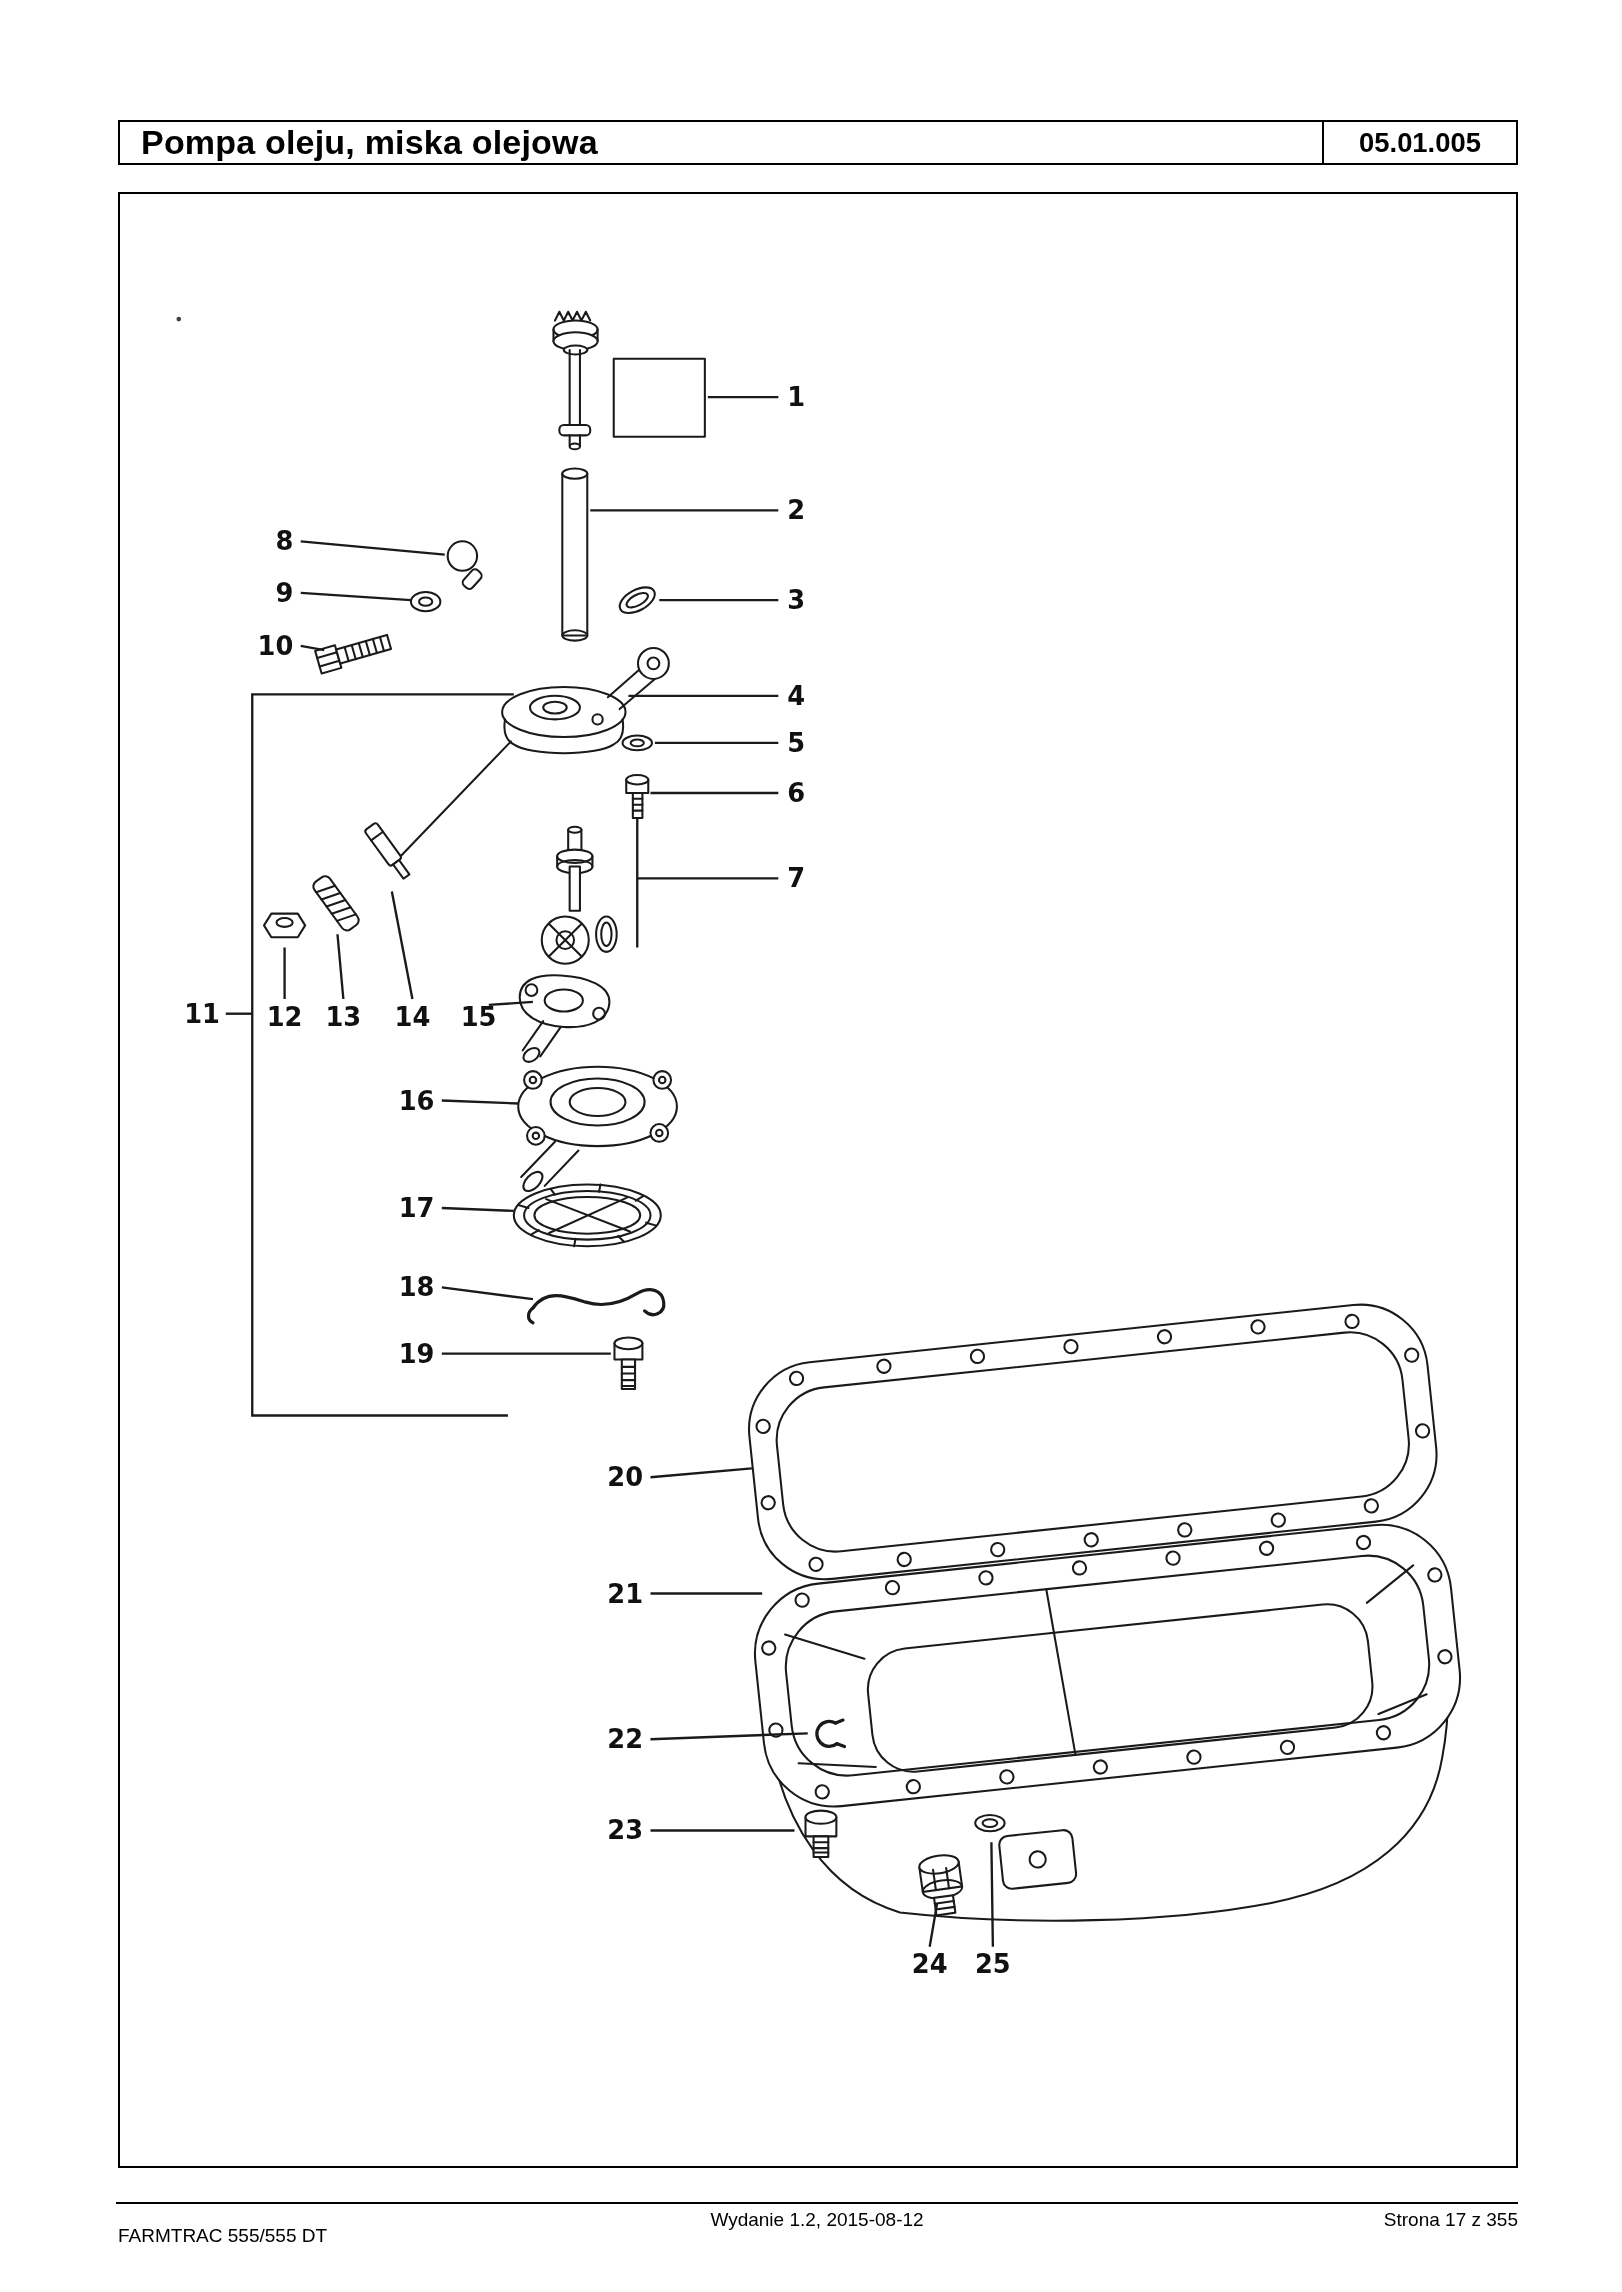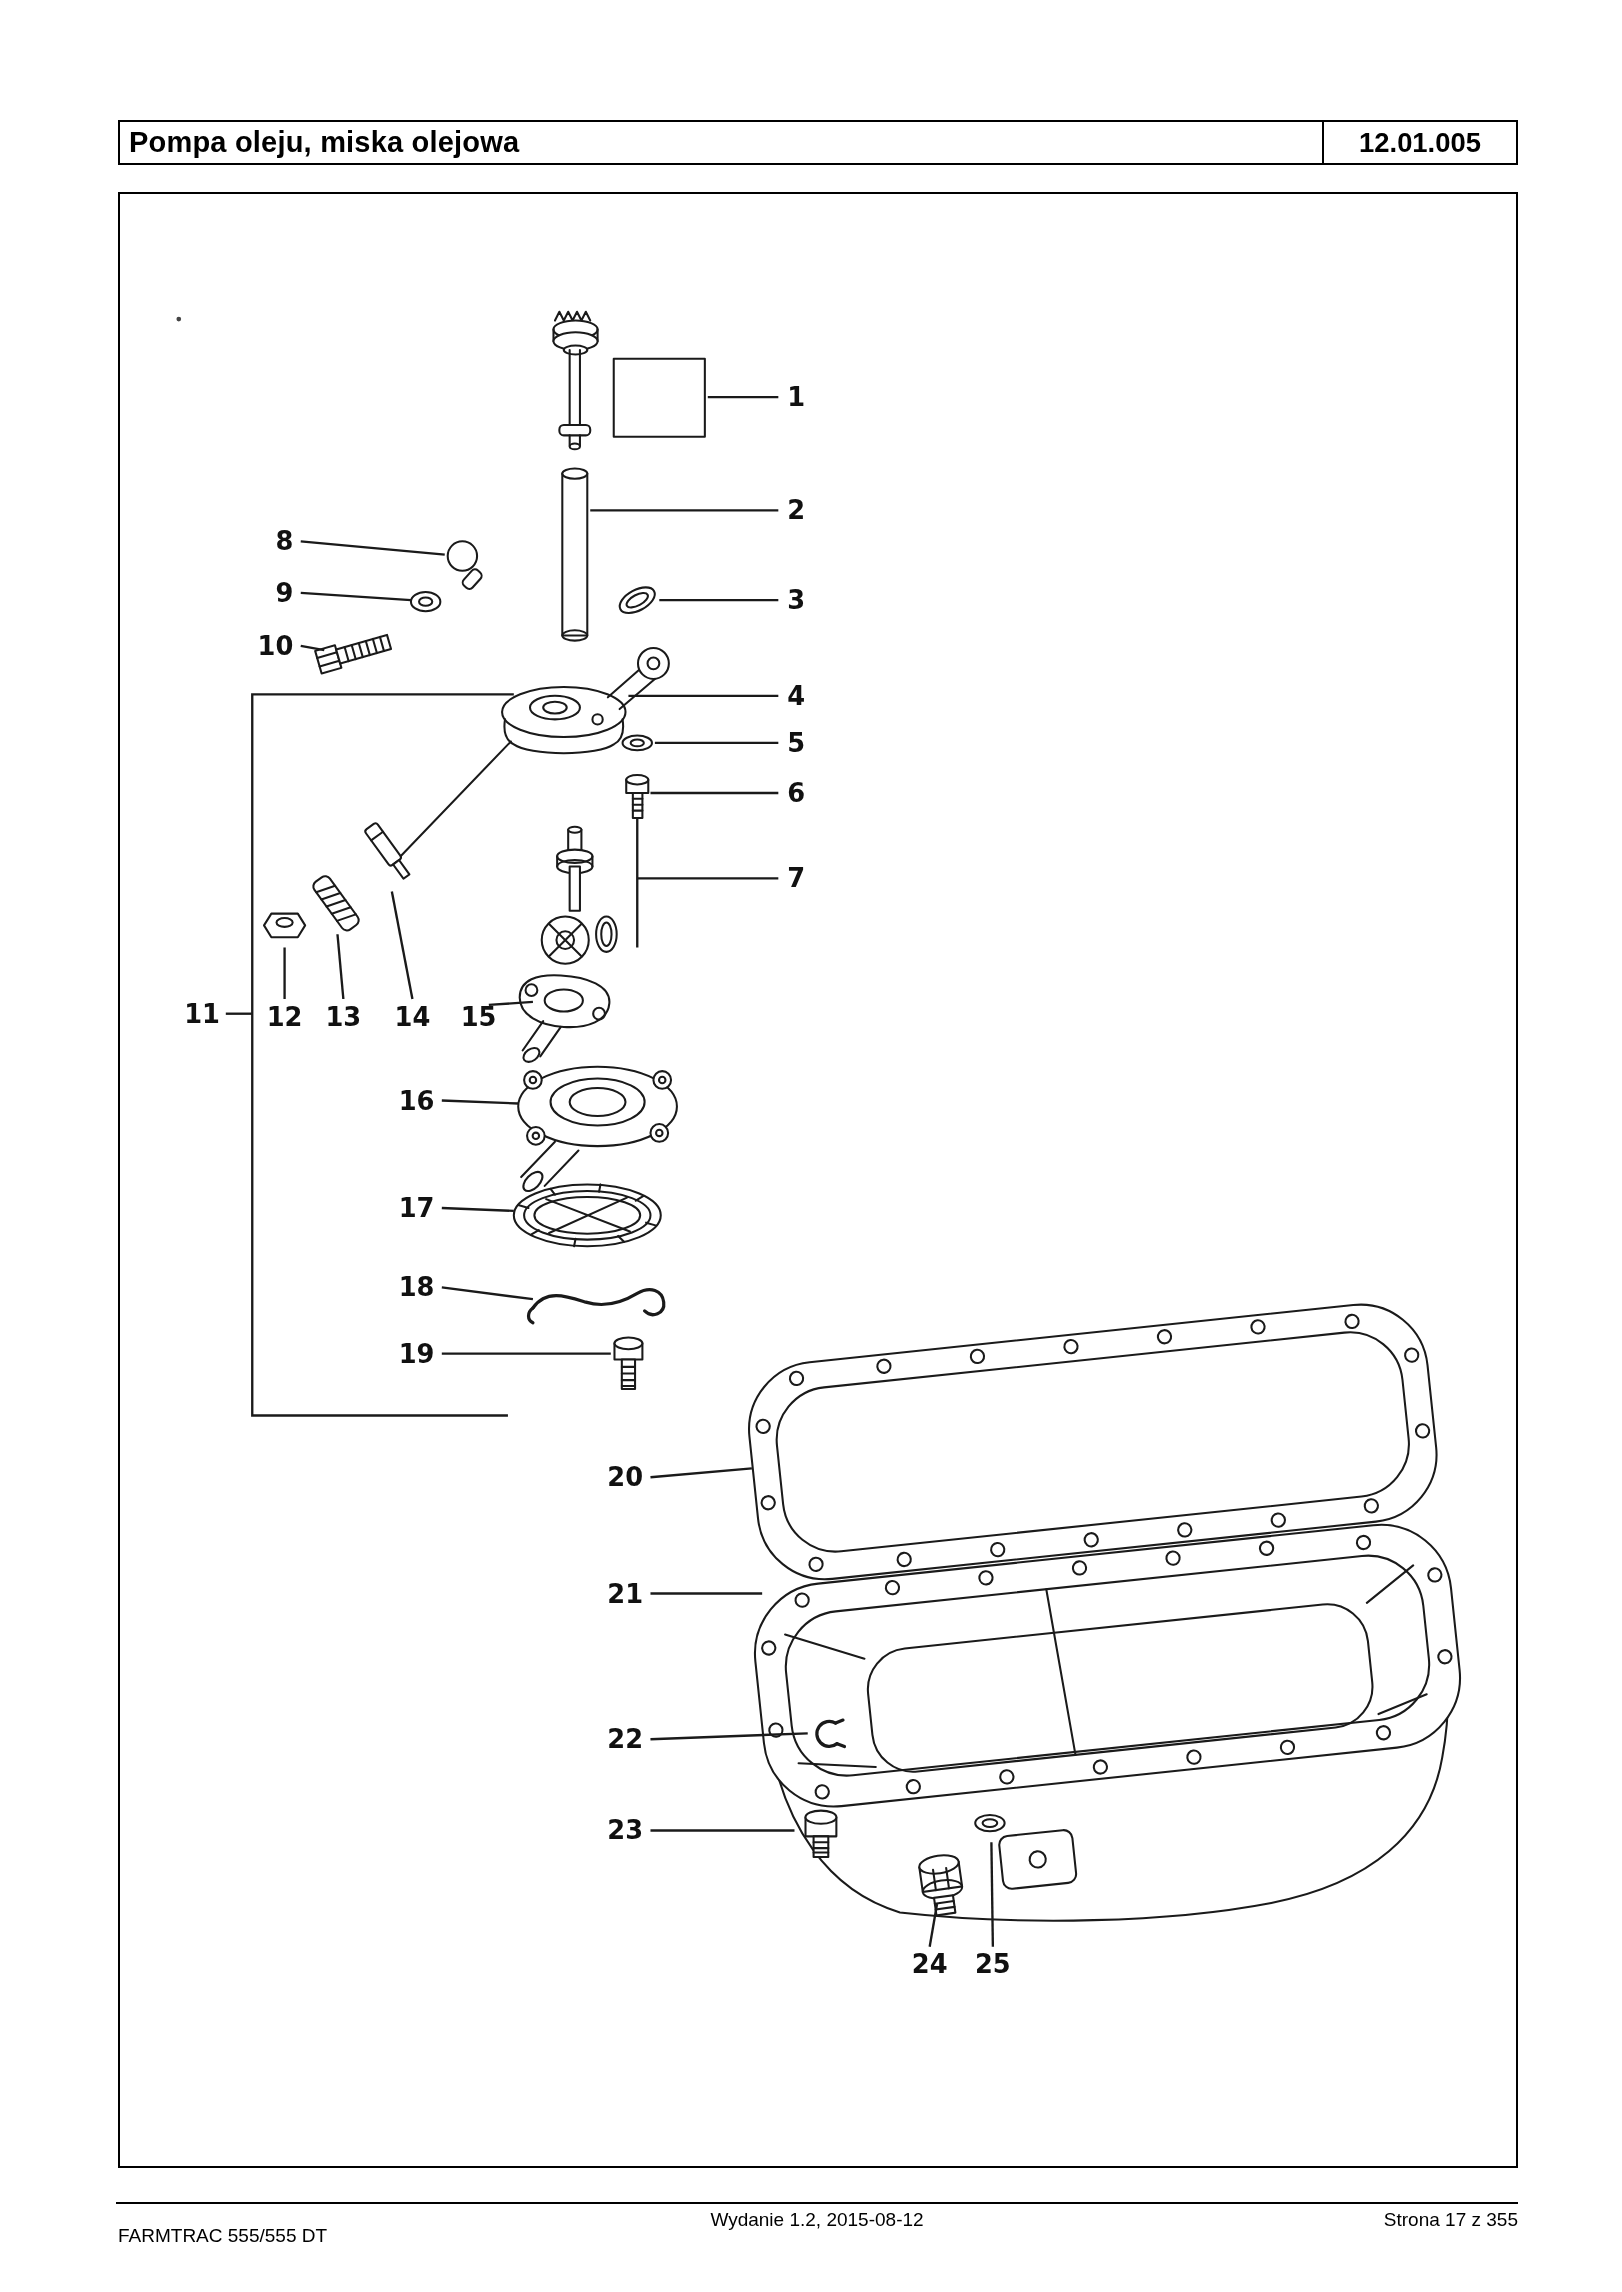--- a/index.html
+++ b/index.html
@@ -1,20 +1,20 @@
 <!DOCTYPE html>
 <html><head>
 <meta charset="utf-8">
 <style>
   html,body{margin:0;padding:0;background:#fff}
   body{width:1622px;height:2293px;position:relative;font-family:"Liberation Sans",sans-serif;color:#000;overflow:hidden}
 
   .page-header{position:absolute;left:118px;top:120px;width:1400px;height:45px;
     border:2.9px solid #000;box-sizing:border-box;display:flex;align-items:center;background:#fff}
-  .page-header .title{flex:1;padding-left:9px;font-size:29px;font-weight:bold;letter-spacing:0.2px}
+  .page-header .title{flex:1;padding-left:21px;font-size:34px;font-weight:bold;letter-spacing:0.2px}
   .page-header .code{width:192px;height:100%;border-left:2.9px solid #000;display:flex;
     align-items:center;justify-content:center;font-size:27.4px;font-weight:bold}
 
   .diagram-box{position:absolute;left:118px;top:192px;width:1400px;height:1976px;
     border:2px solid #000;box-sizing:border-box;background:#fff}
   .diagram-box svg{display:block;width:100%;height:100%}
 
   .footer-rule{position:absolute;left:116px;top:2202px;width:1402px;border-top:2px solid #000}
   .page-footer{position:absolute;left:116px;top:2209px;width:1402px;height:29px;font-size:19px}
   .page-footer .left{position:absolute;left:2px;top:16px}
@@ -26,21 +26,21 @@
   .fw{fill:#fff;stroke:#1a1a1a;stroke-width:1.4;stroke-linejoin:round}
   .lead{fill:none;stroke:#1a1a1a;stroke-width:1.6;stroke-linecap:butt}
   .wire{fill:none;stroke:#1a1a1a;stroke-width:2.2;stroke-linecap:round}
   text.callout{font-family:"DejaVu Sans",sans-serif;font-weight:bold;font-size:17.5px;fill:#111}
 </style>
 </head>
 <body>
 
 <div class="page-header">
   <div class="title">Pompa oleju, miska olejowa</div>
-  <div class="code">12.01.005</div>
+  <div class="code">05.01.005</div>
 </div>
 
 <div class="diagram-box">
   <svg viewBox="0 0 950 1340" preserveAspectRatio="none">
 
     <circle cx="40" cy="85" r="1.6" fill="#444"></circle>
 
     <path class="lead" d="M268,340 H90 V830 H264"></path>
 
     <line class="ln" x1="189" y1="452" x2="266" y2="372"></line>

